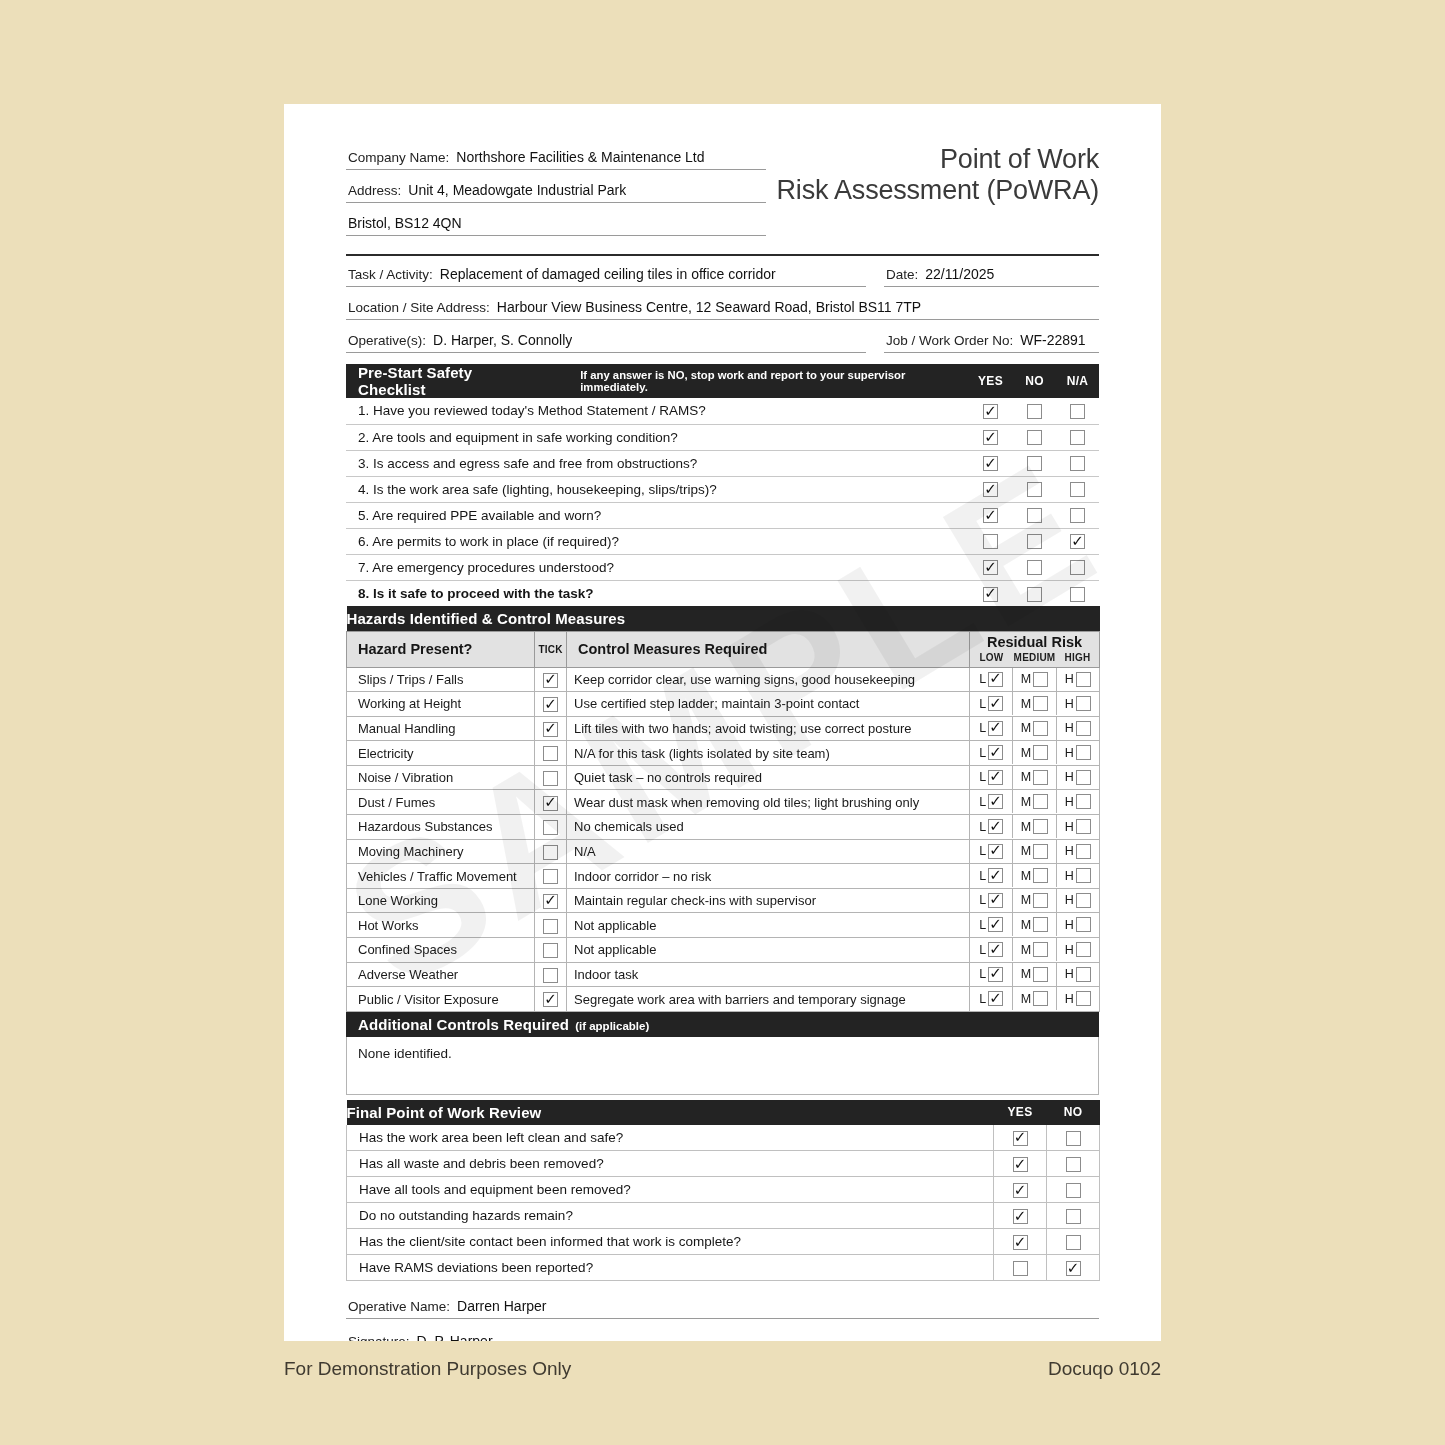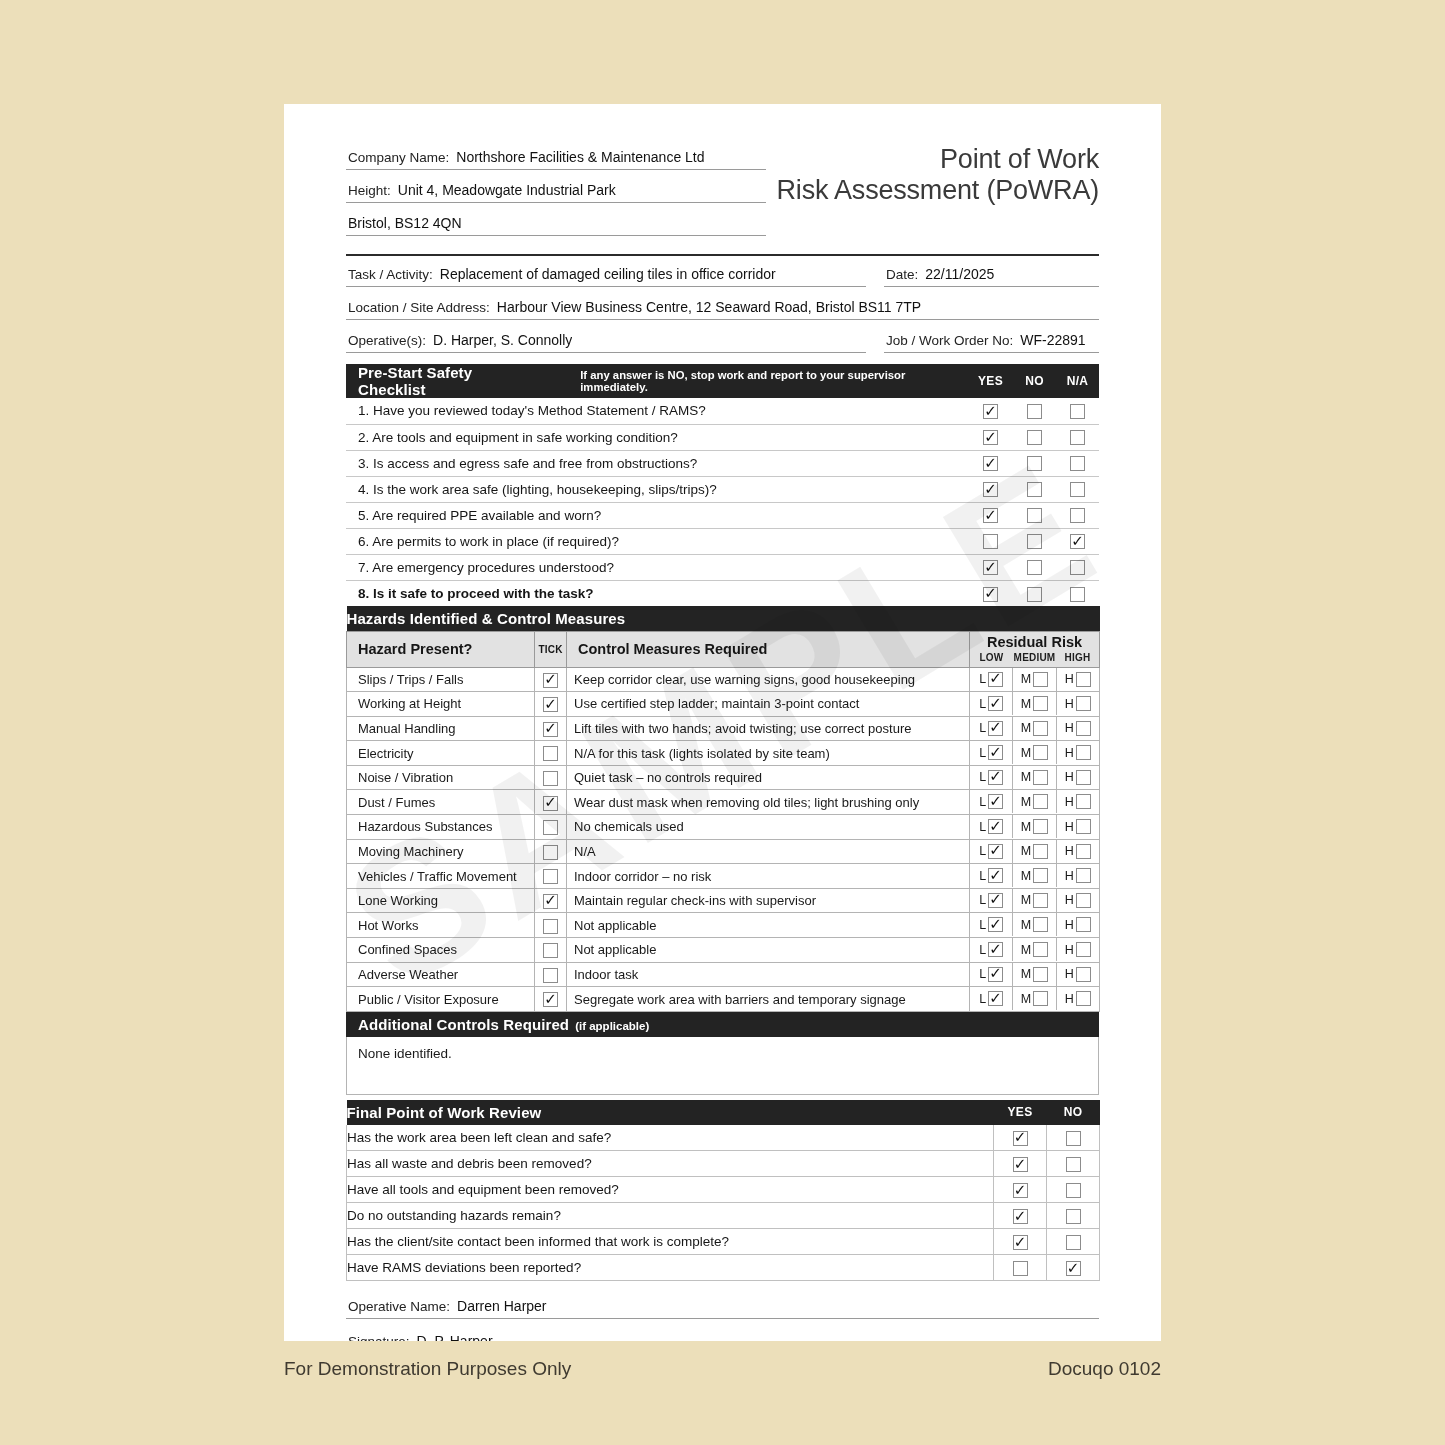--- a/index.html
+++ b/index.html
@@ -273,20 +273,21 @@
   
   .fr-row td {
     border: 1.1px solid #c0c0c0;
     border-top: none;
     height: 26px;
     vertical-align: middle;
   }
   .fr-q {
     font-size: 13.5px;
     color: #161616;
+    padding-left: 12px;
     margin-left: 28px;
   }
   .fr-cell { text-align: center; }
 
   
   .sig-wrap {
     display: flex;
     gap: 30px;
     margin-top: 14px;
   }
@@ -316,21 +317,21 @@
 
     <div id="page-inner">
 
       <div class="hdr">
         <div class="hdr-left">
           <div class="fld">
             <span class="fld-lbl">Company Name:</span>
             <span class="fld-val">Northshore Facilities &amp; Maintenance Ltd</span>
           </div>
           <div class="fld">
-            <span class="fld-lbl">Height:</span>
+            <span class="fld-lbl">Address:</span>
             <span class="fld-val">Unit 4, Meadowgate Industrial Park</span>
           </div>
           <div class="fld">
             <span class="fld-val">Bristol, BS12 4QN</span>
           </div>
         </div>
         <div class="hdr-right">
           <div class="doc-title">Point of Work</div>
           <div class="doc-title">Risk Assessment (PoWRA)</div>
         </div>

